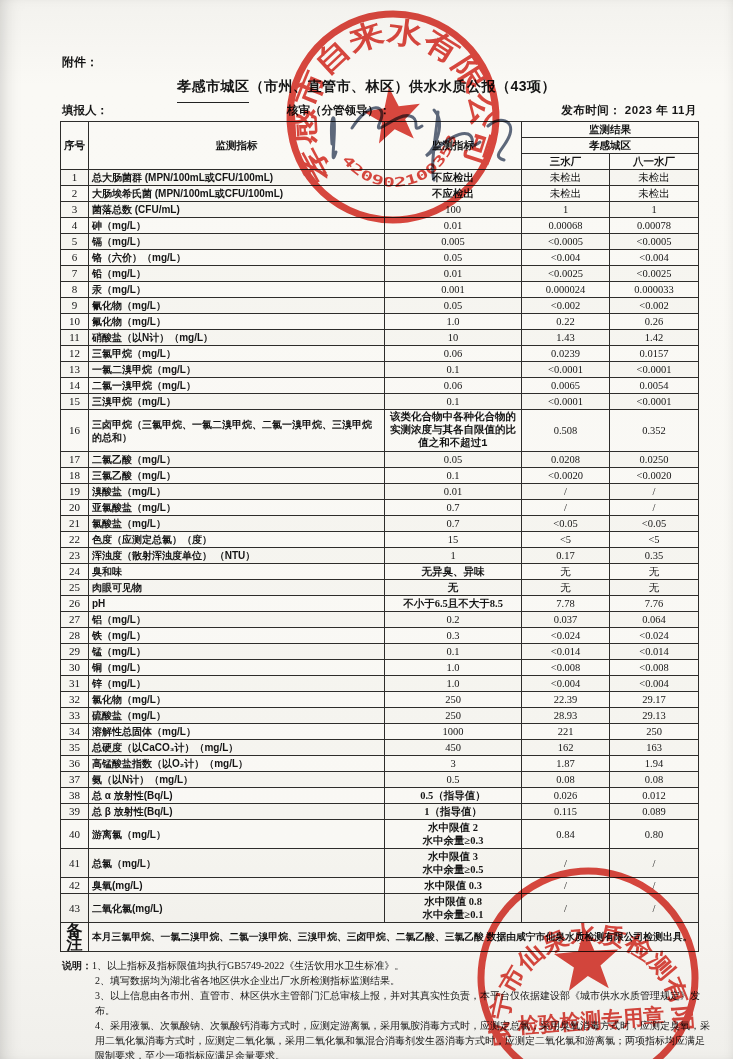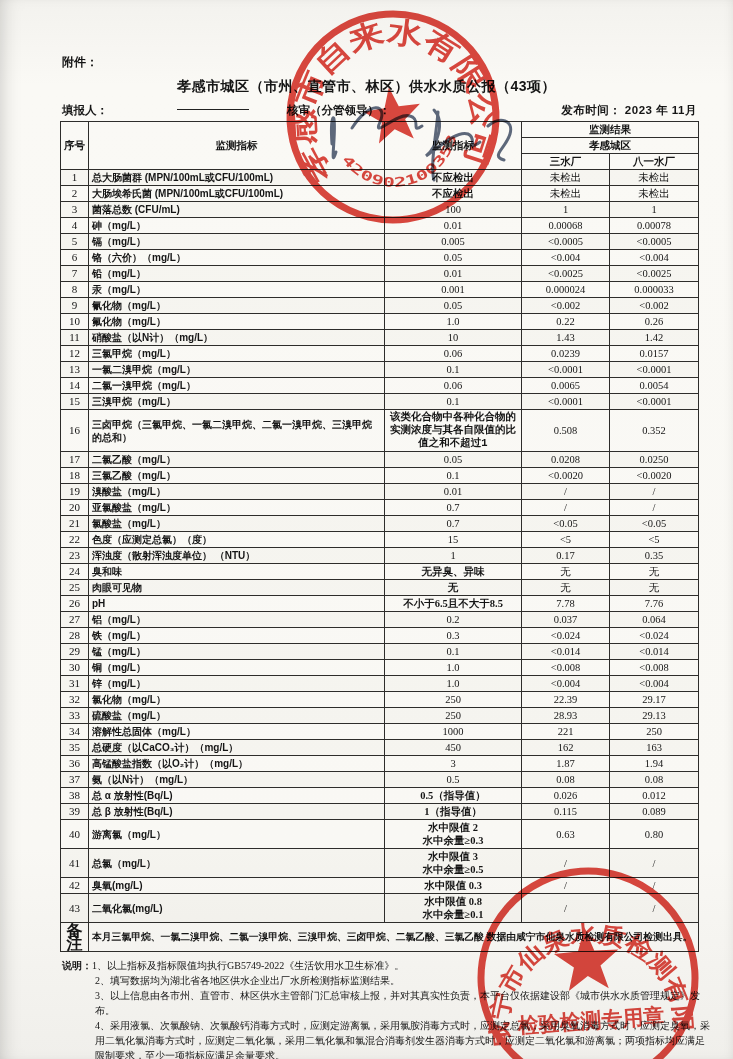--- a/index.html
+++ b/index.html
@@ -8,21 +8,21 @@
     width:733px;height:1059px;
     margin:0 auto;
     background:linear-gradient(180deg,#f3f2ee 0%,#faf9f5 8%,#f9f8f4 80%,#f0efeb 100%);
     box-shadow:inset 14px 0 22px -16px rgba(0,0,0,.25), inset -6px 0 14px -10px rgba(0,0,0,.15);
     overflow:hidden;
     font-family:"Liberation Sans","DejaVu Sans",sans-serif;
     color:#151515;
   }
   .attachment{position:absolute;left:62px;top:54px;font-size:12px;font-weight:700;}
   .doc-title{position:absolute;left:0;right:0;top:78px;text-align:center;font-size:14px;font-weight:700;letter-spacing:.5px;}
-  .doc-title .u{border-bottom:1.5px solid #222;padding-bottom:15px;}
+  .doc-title .u{border-bottom:1.5px solid #222;padding-bottom:8px;}
   .meta{position:absolute;left:62px;right:36px;top:103px;font-size:11.5px;font-weight:700;display:flex;}
   .meta .filler{width:225px;}
   .meta .reviewer{width:205px;}
   .meta .publish{margin-left:auto;letter-spacing:.5px;}
   table.report{
     position:absolute;left:60px;top:121px;width:638px;
     border-collapse:collapse;table-layout:fixed;
     font-size:10px;line-height:13px;
   }
   table.report th, table.report td{
@@ -366,21 +366,21 @@
           <td class="c-ind">总 β 放射性(Bq/L)</td>
           <td class="c-limit" style="font-weight: 600;">1（指导值）</td>
           <td class="c-v1">0.115</td>
           <td class="c-v2">0.089</td>
         </tr>
         <tr class="data-row">
           <td class="c-no">40</td>
           <td class="c-ind">游离氯（mg/L）</td>
           <td class="c-limit" style="font-weight: 600;">水中限值 2
 水中余量≥0.3</td>
-          <td class="c-v1">0.63</td>
+          <td class="c-v1">0.84</td>
           <td class="c-v2">0.80</td>
         </tr>
         <tr class="data-row">
           <td class="c-no">41</td>
           <td class="c-ind">总氯（mg/L）</td>
           <td class="c-limit" style="font-weight: 600;">水中限值 3
 水中余量≥0.5</td>
           <td class="c-v1">/</td>
           <td class="c-v2">/</td>
         </tr>

